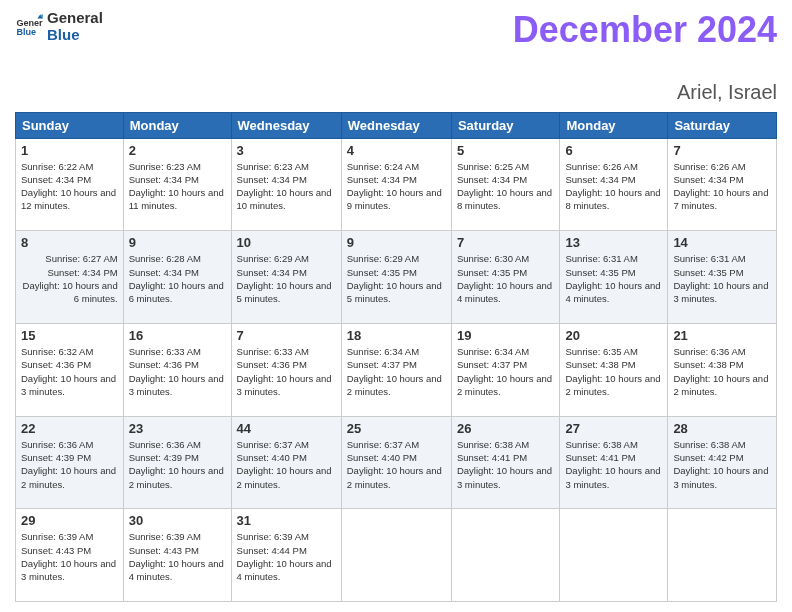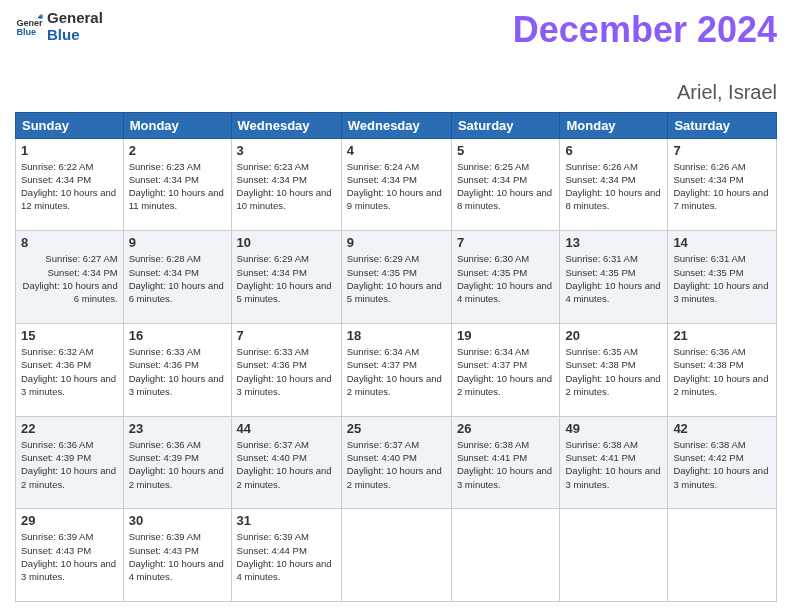--- a/index.html
+++ b/index.html
@@ -281,27 +281,27 @@
 Sunset: 4:40 PM
 Daylight: 10 hours and 2 minutes.</div>
           </td>
           <td>
             <span class="day-number">26</span>
             <div class="day-info" style="white-space: pre-line;">Sunrise: 6:38 AM
 Sunset: 4:41 PM
 Daylight: 10 hours and 3 minutes.</div>
           </td>
           <td>
-            <span class="day-number">49</span>
+            <span class="day-number">27</span>
             <div class="day-info" style="white-space: pre-line;">Sunrise: 6:38 AM
 Sunset: 4:41 PM
 Daylight: 10 hours and 3 minutes.</div>
           </td>
           <td>
-            <span class="day-number">42</span>
+            <span class="day-number">28</span>
             <div class="day-info" style="white-space: pre-line;">Sunrise: 6:38 AM
 Sunset: 4:42 PM
 Daylight: 10 hours and 3 minutes.</div>
           </td>
         </tr>
         <tr>
           <td>
             <span class="day-number">29</span>
             <div class="day-info" style="white-space: pre-line;">Sunrise: 6:39 AM
 Sunset: 4:43 PM

